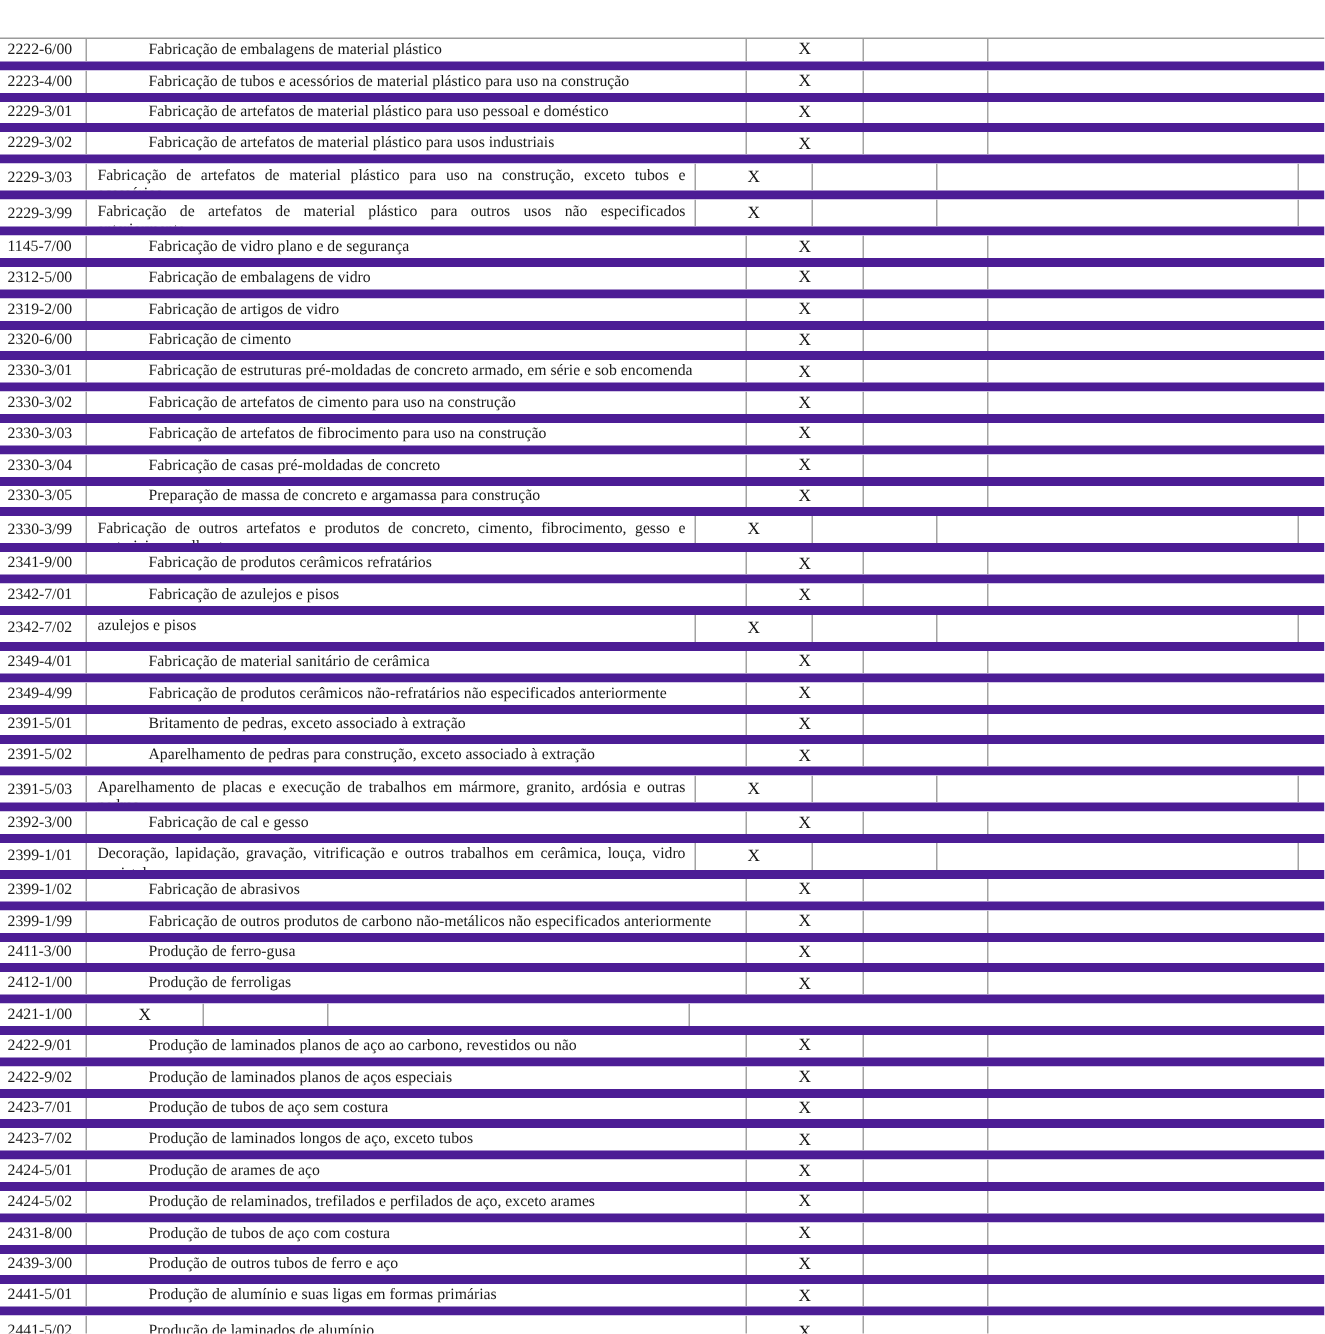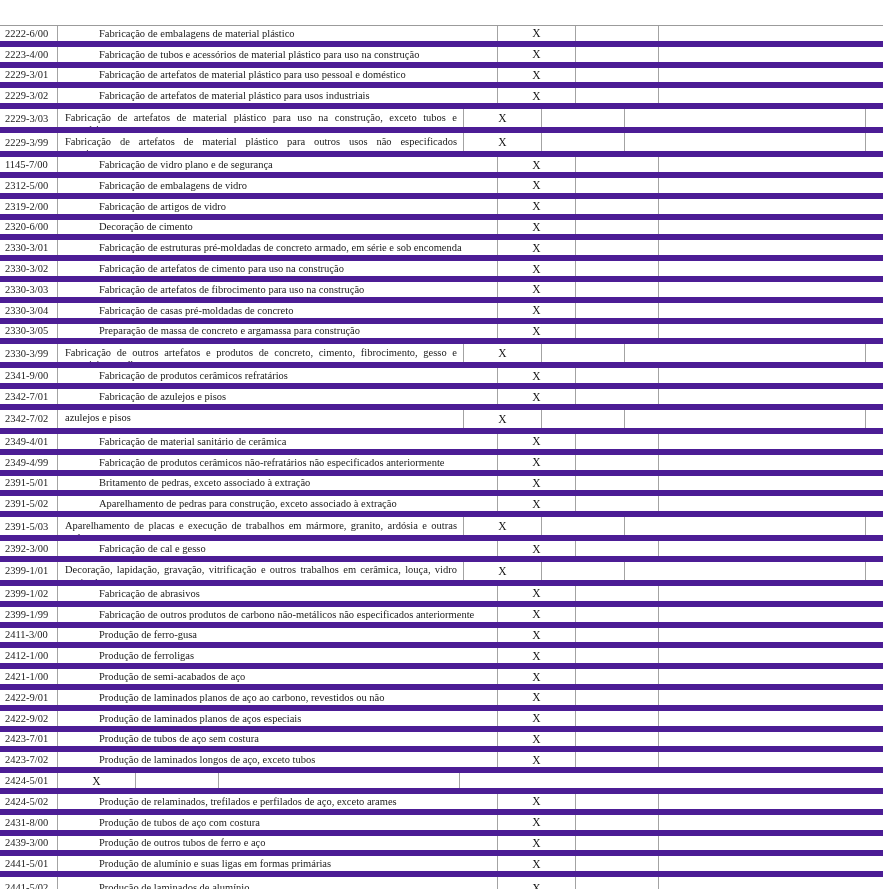--- a/index.html
+++ b/index.html
@@ -170,21 +170,21 @@
     <div class="cell c-code">2319-2/00</div>
     <div class="cell c-desc">Fabricação de artigos de vidro</div>
     <div class="cell c-mark">X</div>
     <div class="cell c-e1"></div>
     <div class="cell c-e2"></div>
     <div class="cell c-e3"></div>
   </div>
 
   <div class="row r1">
     <div class="cell c-code">2320-6/00</div>
-    <div class="cell c-desc">Decoração de cimento</div>
+    <div class="cell c-desc">Fabricação de cimento</div>
     <div class="cell c-mark">X</div>
     <div class="cell c-e1"></div>
     <div class="cell c-e2"></div>
     <div class="cell c-e3"></div>
   </div>
 
   <div class="row r1">
     <div class="cell c-code">2330-3/01</div>
     <div class="cell c-desc">Fabricação de estruturas pré-moldadas de concreto armado, em série e sob encomenda</div>
     <div class="cell c-mark">X</div>
@@ -370,21 +370,20 @@
     <div class="cell c-code">2412-1/00</div>
     <div class="cell c-desc">Produção de ferroligas</div>
     <div class="cell c-mark">X</div>
     <div class="cell c-e1"></div>
     <div class="cell c-e2"></div>
     <div class="cell c-e3"></div>
   </div>
 
   <div class="row r1">
     <div class="cell c-code">2421-1/00</div>
-    <div class="cell c-desc">Produção de semi-acabados de aço</div>
     <div class="cell c-mark">X</div>
     <div class="cell c-e1"></div>
     <div class="cell c-e2"></div>
     <div class="cell c-e3"></div>
   </div>
 
   <div class="row r1">
     <div class="cell c-code">2422-9/01</div>
     <div class="cell c-desc">Produção de laminados planos de aço ao carbono, revestidos ou não</div>
     <div class="cell c-mark">X</div>
@@ -415,20 +414,21 @@
     <div class="cell c-code">2423-7/02</div>
     <div class="cell c-desc">Produção de laminados longos de aço, exceto tubos</div>
     <div class="cell c-mark">X</div>
     <div class="cell c-e1"></div>
     <div class="cell c-e2"></div>
     <div class="cell c-e3"></div>
   </div>
 
   <div class="row r1">
     <div class="cell c-code">2424-5/01</div>
+    <div class="cell c-desc">Produção de arames de aço</div>
     <div class="cell c-mark">X</div>
     <div class="cell c-e1"></div>
     <div class="cell c-e2"></div>
     <div class="cell c-e3"></div>
   </div>
 
   <div class="row r1">
     <div class="cell c-code">2424-5/02</div>
     <div class="cell c-desc">Produção de relaminados, trefilados e perfilados de aço, exceto arames</div>
     <div class="cell c-mark">X</div>

